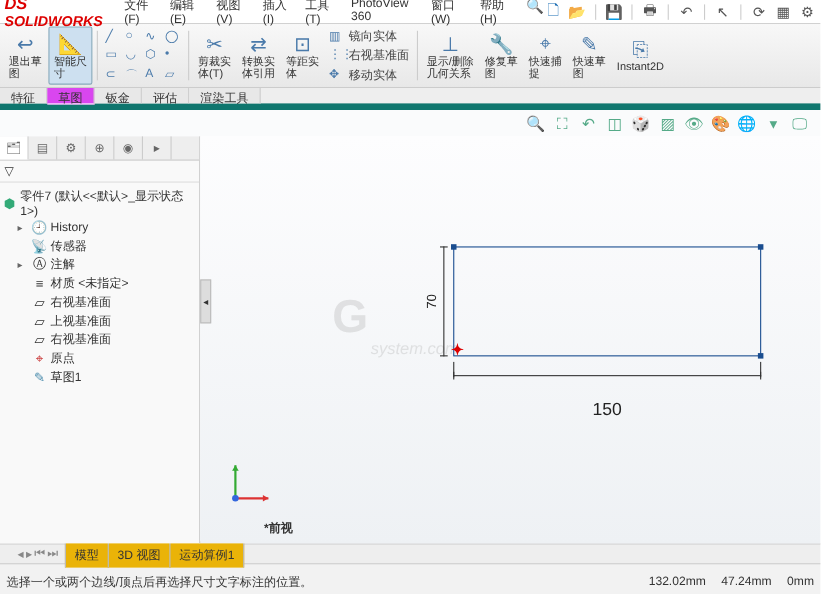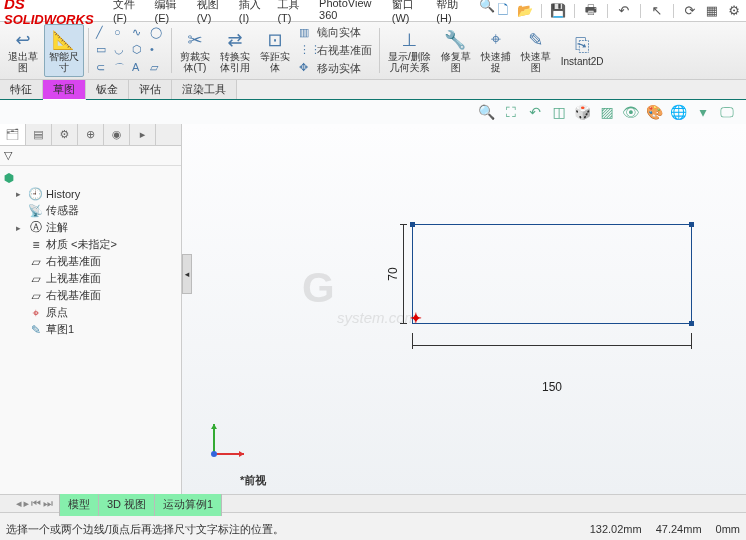--- a/index.html
+++ b/index.html
@@ -12,27 +12,27 @@
 .menubar span { cursor: pointer; }
 .title-right { margin-left: auto; display: flex; gap: 6px; align-items: center; }
 .ticon { width: 16px; height: 16px; display: inline-flex; align-items: center; justify-content: center; font-size: 13px; color: #555; cursor: pointer; }
 .ticon.blue { color: #1a6db3; }
 .sep { width: 1px; height: 14px; background: #ccc; margin: 0 2px; }
 
 .ribbon { height: 58px; background: linear-gradient(#f8f8f8,#e8e8e8); display: flex; align-items: stretch; border-bottom: 1px solid #ccc; padding: 2px 4px; gap: 2px; }
 .rbtn { display: flex; flex-direction: column; align-items: center; justify-content: center; padding: 2px 4px; min-width: 34px; cursor: pointer; border-radius: 2px; }
 .rbtn.active { background: #cde0f0; border: 1px solid #8ab; }
 .rbtn .ricon { font-size: 18px; height: 22px; display: flex; align-items: center; color: #4a7aaa; }
-.rbtn .rlabel { font-size: 10px; text-align: center; line-height: 11px; }
+.rbtn .rlabel { font-size: 10px; text-align: left; line-height: 11px; }
 .rsep { width: 1px; background: #ccc; margin: 4px 2px; }
 .rgroup { display: flex; flex-direction: column; justify-content: space-around; padding: 0 3px; }
 .rgroup-row { display: flex; gap: 4px; font-size: 11px; color: #444; align-items: center; }
 .small-icon { width: 14px; height: 14px; display: inline-block; color: #4a7aaa; }
 
-.tabbar { height: 20px; background: #eee; display: flex; border-bottom: 1px solid #0f766e; }
+.tabbar { height: 20px; background: #eee; display: flex; border-bottom: 6px solid #0f766e; }
 .tab { padding: 2px 10px; border-right: 1px solid #ccc; cursor: pointer; font-size: 11px; background: #e8e8e8; }
 .tab.active { background: #d946ef; border-bottom: 1px solid #fff; margin-bottom: -1px; }
 
 .toolstrip { height: 24px; display: flex; justify-content: flex-end; align-items: center; padding: 0 10px; gap: 6px; background: #fafbfc; }
 .tsicon { width: 18px; height: 18px; display: flex; align-items: center; justify-content: center; color: #5a8; cursor: pointer; font-size: 14px; }
 
 .main { display: flex; height: 370px; position: relative; }
 .sidepanel { width: 182px; background: #f9f9f9; border-right: 1px solid #ccc; display: flex; flex-direction: column; }
 .sp-tabs { height: 22px; display: flex; border-bottom: 1px solid #ccc; background: #eee; }
 .sp-tab { width: 26px; display: flex; align-items: center; justify-content: center; border-right: 1px solid #ccc; cursor: pointer; color: #666; }
@@ -55,28 +55,28 @@
 .origin-mark { position: absolute; bottom: -3px; left: -3px; color: #d00; font-size: 14px; font-weight: bold; }
 .dim-v { position: absolute; left: -26px; top: 0; height: 100px; display: flex; align-items: center; }
 .dim-v-line { width: 1px; height: 100px; background: #333; position: relative; }
 .dim-v-line::before, .dim-v-line::after { content:''; position: absolute; left: -3px; width: 7px; height: 1px; background: #333; }
 .dim-v-line::before { top: 0; } .dim-v-line::after { bottom: 0; }
 .dim-v-label { writing-mode: horizontal-tb; margin-right: 4px; font-size: 12px; color: #222; transform: rotate(-90deg); }
 .dim-h { position: absolute; bottom: -36px; left: 0; width: 280px; text-align: center; }
 .dim-h-line { height: 1px; width: 280px; background: #333; margin-top: 12px; position: relative; }
 .dim-h-line::before, .dim-h-line::after { content:''; position: absolute; top: -3px; height: 7px; width: 1px; background: #333; }
 .dim-h-line::before { left: 0; } .dim-h-line::after { right: 0; }
-.dim-h-label { font-size: 12px; color: #222; position: relative; top: 34px; }
+.dim-h-label { font-size: 16px; color: #222; position: relative; top: 22px; }
 .ext-line { position: absolute; width: 1px; background: #333; }
 
 .triad { position: absolute; bottom: 28px; left: 22px; }
 .view-label { position: absolute; bottom: 6px; left: 58px; font-size: 11px; font-weight: bold; }
 
 .bottom-tabs { height: 18px; background: #eee; display: flex; align-items: center; padding-left: 16px; gap: 0; font-size: 11px; border-top: 1px solid #ccc; }
-.btab { padding: 4px 8px; border: 1px solid #bbb; border-bottom: none; background: #86efac; cursor: pointer; margin-right: -1px; }
+.btab { padding: 4px 8px; border: 1px solid #bbb; border-bottom: none; background: #eab308; cursor: pointer; margin-right: -1px; }
 .btab-arrows { display: flex; gap: 2px; margin-right: 6px; color: #888; }
 
 .statusbar { height: 20px; background: #f2f2f2; border-top: 1px solid #ccc; display: flex; align-items: center; padding: 16px 6px; font-size: 11px; }
 .status-right { margin-left: auto; display: flex; gap: 14px; }
 
 .arrow-collapse { position: absolute; top: 130px; left: 182px; width: 10px; height: 40px; background: #ddd; border: 1px solid #bbb; display: flex; align-items: center; justify-content: center; font-size: 9px; cursor: pointer; z-index: 5; }
 </style>
 </head>
 <body>
 
@@ -231,20 +231,21 @@
       <div class="sp-tab">⊕</div>
       <div class="sp-tab">◉</div>
       <div class="sp-tab">▸</div>
     </div>
     <div class="sp-filter">
         <span>▽</span>
       </div>
     <div class="tree">
       <div class="tree-node root">
         <span class="node-icon" style="color:#3a7">⬢</span>
+        <span>零件7 (默认&lt;&lt;默认&gt;_显示状态 1&gt;)</span>
       </div>
       <div class="tree-children">
         <div class="tree-node">
             <span class="expander">▸</span>
             <span class="node-icon">🕘</span>
             <span>History</span>
           </div>
         <div class="tree-node">
             <span class="expander"></span>
             <span class="node-icon">📡</span>

